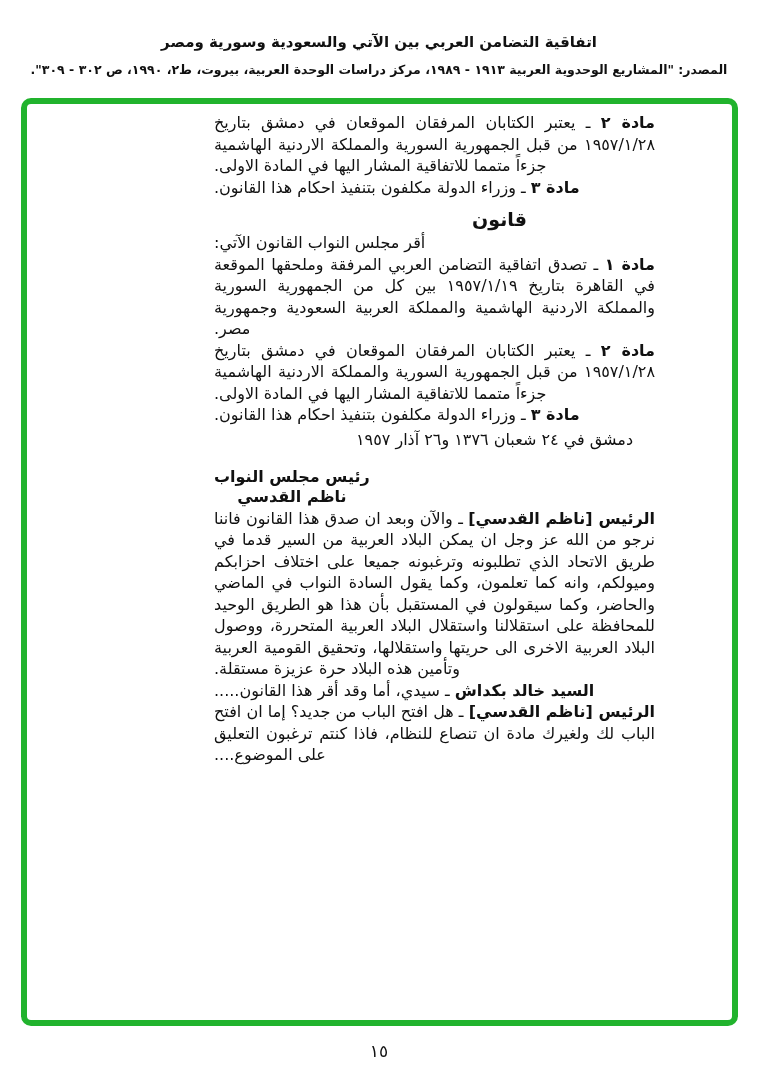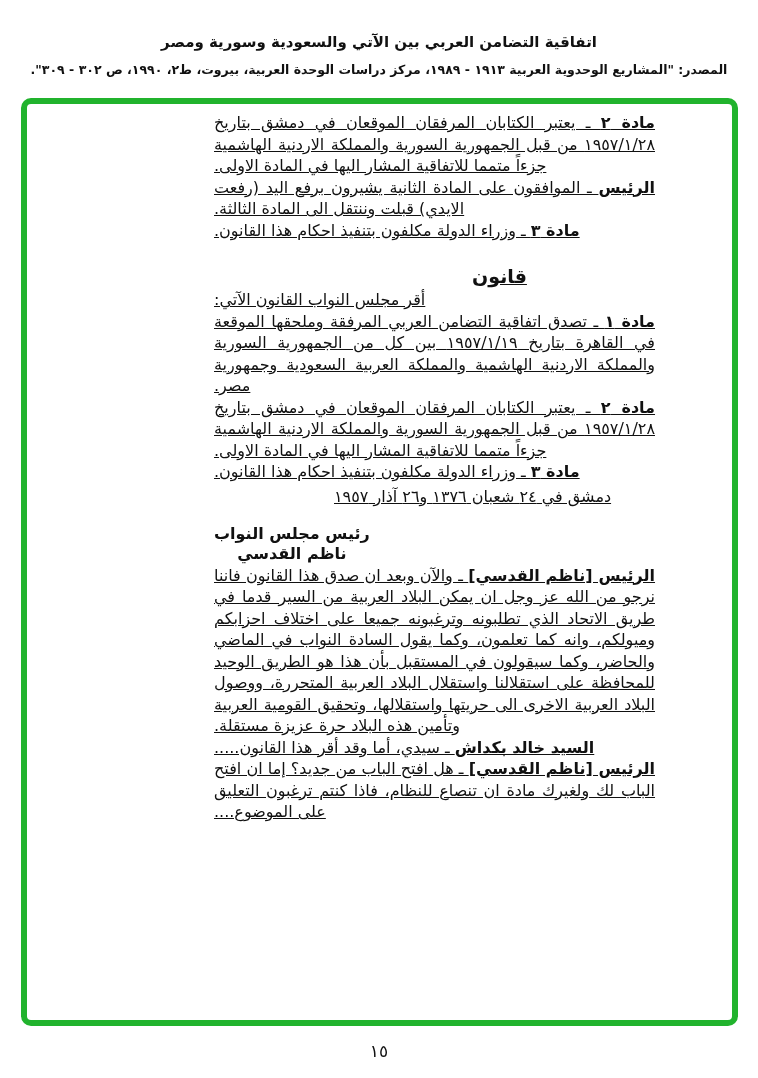--- a/index.html
+++ b/index.html
@@ -41,50 +41,49 @@
     border-radius:10px;
     overflow:hidden;
   }
   .content{
     direction:rtl;
     padding:8px 77px 0 24px;
     width:100%;
     font-size:16px;
     line-height:21.5px;
     text-align:justify;
-    text-decoration:underline;
   }
   .content p{
     margin:0;
     width:441px;
     text-align:justify;
     text-align-last:left;
   }
   .lead{font-weight:bold;}
   .mt-sm{margin-top:8px;}
   .mt-xs{margin-top:2px;}
   .mt-md{margin-top:10px;}
   .law-heading{
     width:441px;
     font-size:19px;
     font-weight:bold;
     text-align:center;
     padding-left:130px;
-    margin-top:22px;
+    margin-top:8px;
     line-height:26px;
   }
   .law-intro{
     width:441px;
     margin-top:12px;
     text-align:center;
   }
   .dateline{
     width:441px;
     margin-top:3px;
-    text-align:left;
+    text-align:center;
     padding-left:120px;
   }
   .signature-wrap{
     width:441px;
     margin-top:17px;
     text-align:left;
   }
   .signature{
     display:inline-block;
     text-align:center;
@@ -108,21 +107,20 @@
 <div class="header">
   <div class="title">اتفاقية التضامن العربي بين الآتي والسعودية وسورية ومصر</div>
   <div class="source">المصدر: "المشاريع الوحدوية العربية ١٩١٣ - ١٩٨٩، مركز دراسات الوحدة العربية، بيروت، ط٢، ١٩٩٠، ص ٣٠٢ - ٣٠٩".</div>
 </div>
 
 <div class="green-box">
   <div class="content">
 
     <p><span class="lead">مادة ٢</span><span> ـ يعتبر الكتابان المرفقان الموقعان في دمشق بتاريخ ١٩٥٧/١/٢٨ من قبل الجمهورية السورية والمملكة الاردنية الهاشمية جزءاً متمما للاتفاقية المشار اليها في المادة الاولى.</span></p>
 
-    <p class="mt-sm"><span class="lead">الرئيس</span><span> ـ الموافقون على المادة الثانية يشيرون برفع اليد (رفعت الايدي) قبلت وننتقل الى المادة الثالثة.</span></p>
 
     <p class="mt-md"><span class="lead">مادة ٣</span><span> ـ وزراء الدولة مكلفون بتنفيذ احكام هذا القانون.</span></p>
 
 
     <div class="law-heading">قانون</div>
 
     <p class="law-intro">أقر مجلس النواب القانون الآتي:</p>
 
     <p class="mt-xs"><span class="lead">مادة ١</span><span> ـ تصدق اتفاقية التضامن العربي المرفقة وملحقها الموقعة في القاهرة بتاريخ ١٩٥٧/١/١٩ بين كل من الجمهورية السورية والمملكة الاردنية الهاشمية والمملكة العربية السعودية وجمهورية مصر.</span></p>
 

